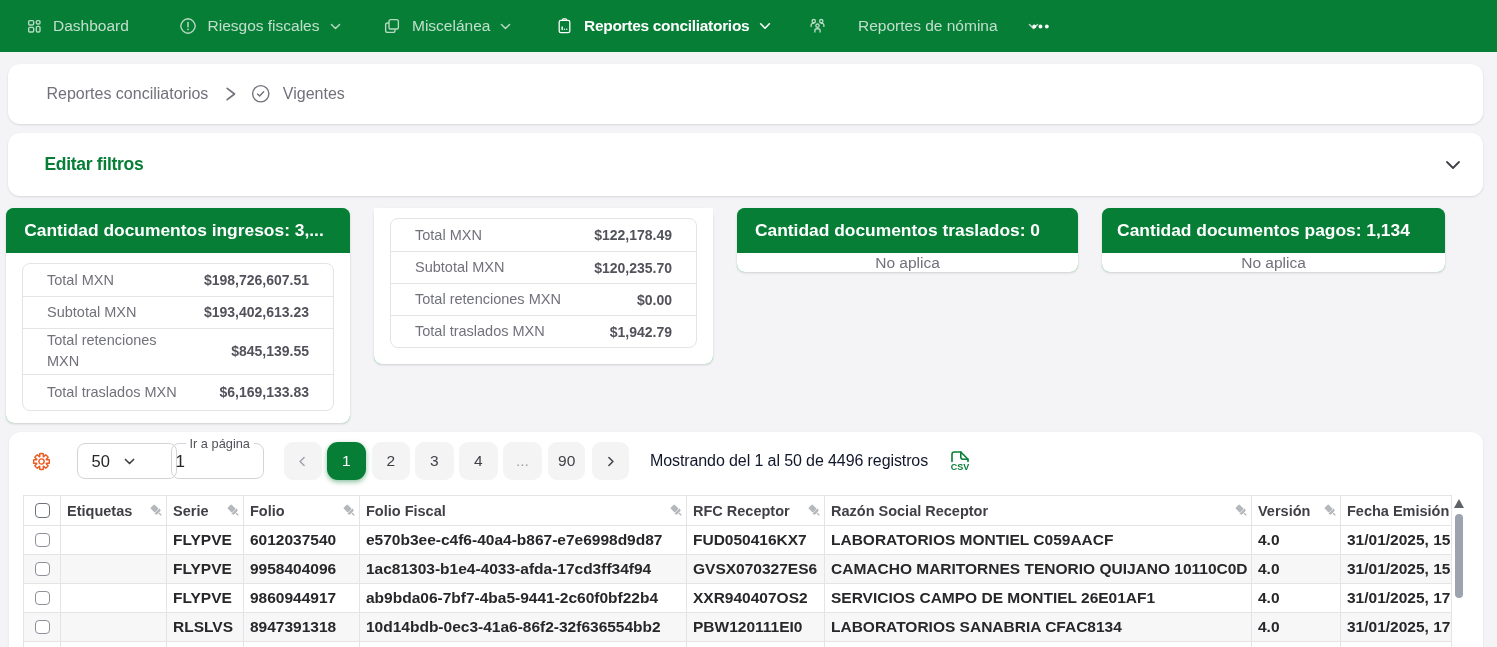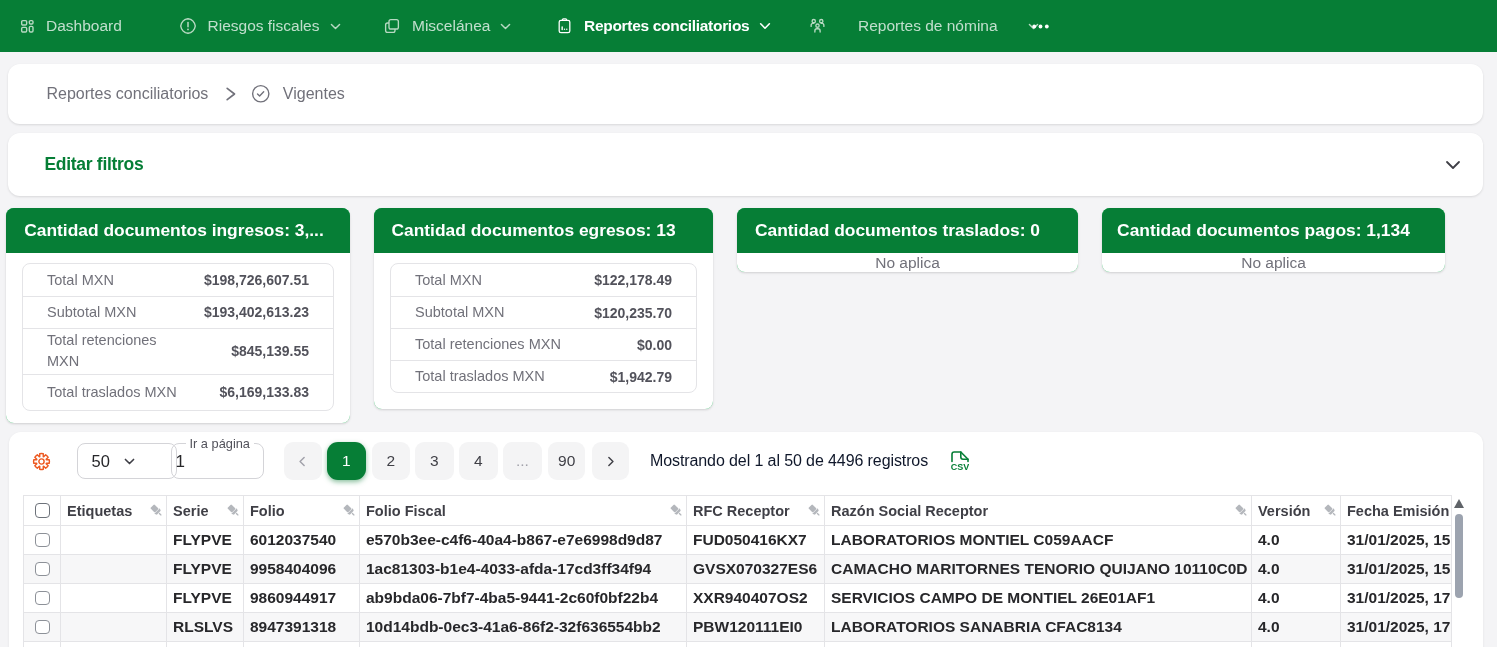--- a/index.html
+++ b/index.html
@@ -66,21 +66,21 @@
 
 #sbar { position:absolute; left:1452px; top:495px; width:14px; height:152px; background:#fff; }
 #sbar .up { width:0; height:0; border-left:5px solid transparent; border-right:5px solid transparent;
   border-bottom:9px solid #5f6368; margin:4px auto 0; }
 #sbar .thumb { position:absolute; left:3px; top:19px; width:8px; height:84px; background:#9ca3af;
   border-radius:4px; }
 </style>
 </head>
 <body>
 <div id="nav">
- <div class="navitem" style="left:19px;text-align:right;">
+ <div class="navitem" style="left:26px;text-align:right;">
   <svg width="16" height="16" viewBox="0 0 24 24" fill="none" stroke="#b7d9c2" stroke-width="2.1" stroke-linejoin="round">
     <rect x="4" y="4" width="7.5" height="6.5" rx="1.8"></rect>
         <rect x="4" y="14" width="7.5" height="7" rx="1.8"></rect>
     <rect x="15.5" y="4" width="5.5" height="5" rx="1.8"></rect>
         <rect x="15.5" y="12.5" width="5.5" height="8.5" rx="1.8"></rect>
   </svg>Dashboard
  </div>
  <div class="navitem" style="left:178.5px;">
   <svg width="18" height="18" viewBox="0 0 24 24" fill="none" stroke="#b7d9c2" stroke-width="1.8">
     <polygon points="12,2.3 15.5,3.2 18.6,5.4 20.7,8.5 21.7,12 20.7,15.5 18.6,18.6 15.5,20.8 12,21.7 8.5,20.8 5.4,18.6 3.3,15.5 2.3,12 3.3,8.5 5.4,5.4 8.5,3.2" stroke-linejoin="round"></polygon>
@@ -170,21 +170,20 @@
           <span class="vl">$845,139.55</span>
         </div>
       <div class="irow" style="height:36px;">
           <span class="lb">Total traslados MXN</span>
           <span class="vl">$6,169,133.83</span>
         </div>
     </div>
   </div>
 </div>
 <div class="stat" style="left:374px; width:339px;">
-  <div class="hd">Cantidad documentos egresos: 13</div>
   <div class="bd pt" style="height:156px;">
     <div class="itbl">
       <div class="irow" style="height:32px;">
           <span class="lb">Total MXN</span>
           <span class="vl">$122,178.49</span>
         </div>
       <div class="irow" style="height:32px;">
           <span class="lb">Subtotal MXN</span>
           <span class="vl">$120,235.70</span>
         </div>

